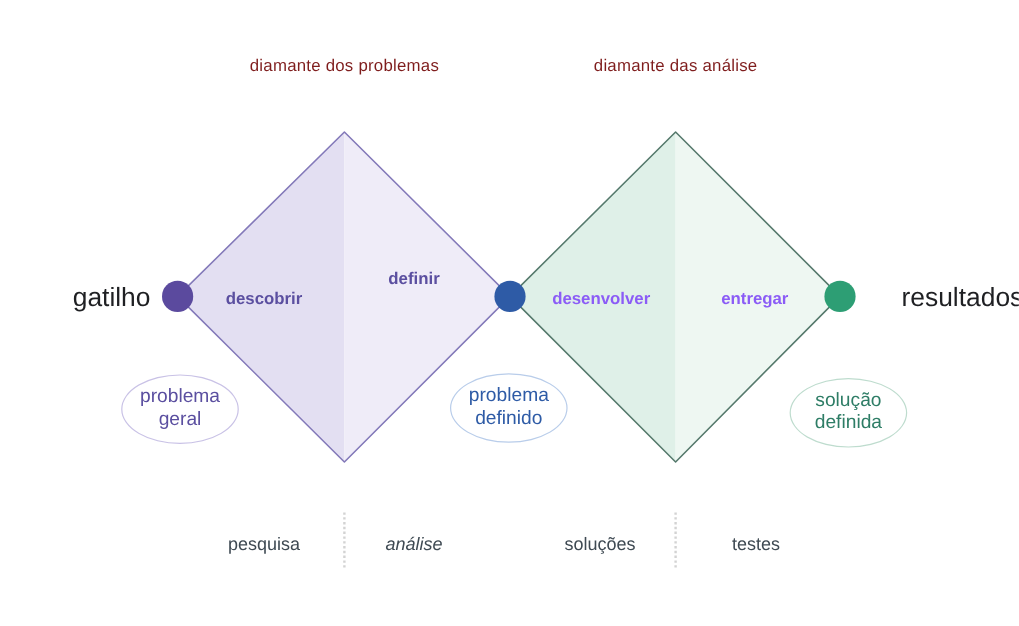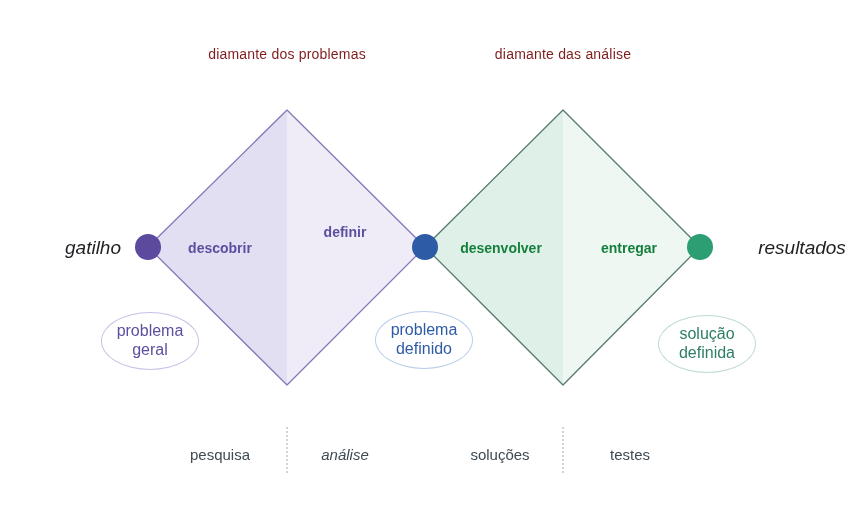--- a/index.html
+++ b/index.html
@@ -10,25 +10,25 @@
     overflow: hidden;
   }
   .canvas { position: relative; width: 849px; height: 522px; }
 
   .abs { position: absolute; transform: translate(-50%, -50%); white-space: nowrap; }
 
   .diagram-svg { position: absolute; left: 0; top: 0; }
 
   .section-title { font-size: 14px; color: #7f1d1d; letter-spacing: 0.2px; }
 
-  .endpoint-label { font-size: 19px; color: #1f2023; font-style: italic; }
+  .endpoint-label { font-size: 22px; color: #1f2023; }
 
   .phase-label { font-size: 14px; font-weight: bold; }
   .phase-purple { color: #5b4fa0; }
-  .phase-green  { color: #15803d; }
+  .phase-green  { color: #8b5cf6; }
 
   .badge {
     position: absolute; transform: translate(-50%, -50%);
     width: 96px; height: 56px;
     border-radius: 50%;
     background: #ffffff;
     display: flex; flex-direction: column;
     align-items: center; justify-content: center;
     font-size: 16px; line-height: 1.18;
     text-align: center;

